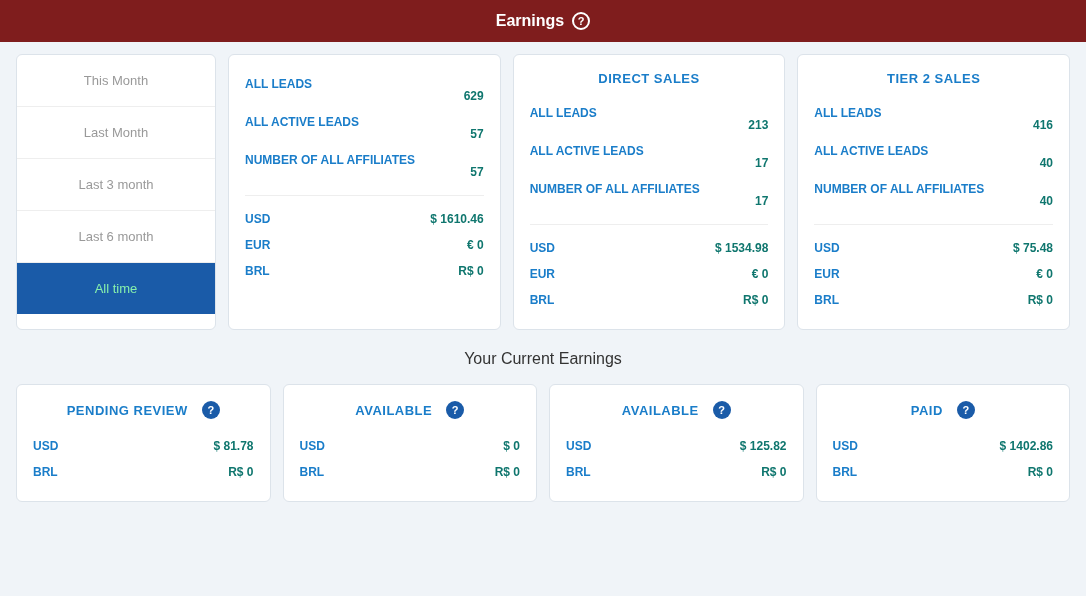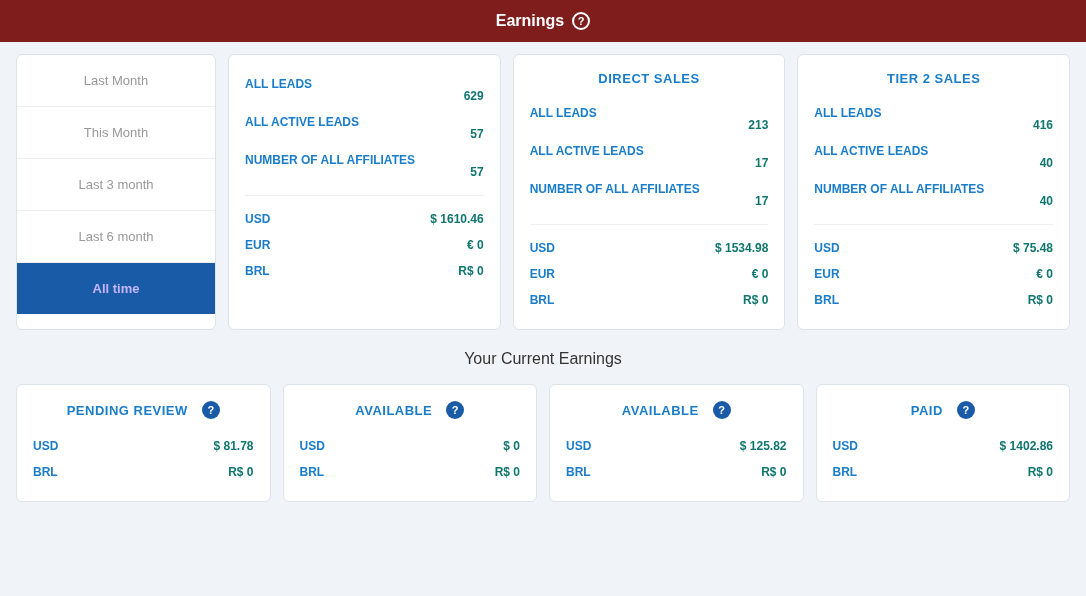--- a/index.html
+++ b/index.html
@@ -64,22 +64,22 @@
       color: #999;
       font-size: 13px;
       cursor: pointer;
       border-bottom: 1px solid #eee;
     }
     .time-filter-item:last-of-type {
       border-bottom: none;
     }
     .time-filter-item.active {
       background: #1a5ba8;
-      color: #c4b5fd;
-      font-weight: bold;
+      color: #86efac;
+      font-weight: normal;
       padding: 18px 4px;
     }
 
     
     .earnings-col {
       flex: 1;
       background: white;
       border: 1px solid #dce3ea;
       border-radius: 6px;
       padding: 16px;
@@ -177,22 +177,22 @@
 <div class="header">
   <span>Earnings</span>
   <span class="help-icon">?</span>
 </div>
 
 <div class="main">
 
   <div class="earnings-section">
 
     <div class="time-filter">
+      <div class="time-filter-item">This Month</div>
       <div class="time-filter-item">Last Month</div>
-      <div class="time-filter-item">This Month</div>
       <div class="time-filter-item">Last 3 month</div>
       <div class="time-filter-item">Last 6 month</div>
       <div class="time-filter-item active">All time</div>
     </div>
 
     <div class="earnings-col">
       <div class="stat-row">
         <span>ALL LEADS</span>
         <span class="value">629</span>
       </div>

